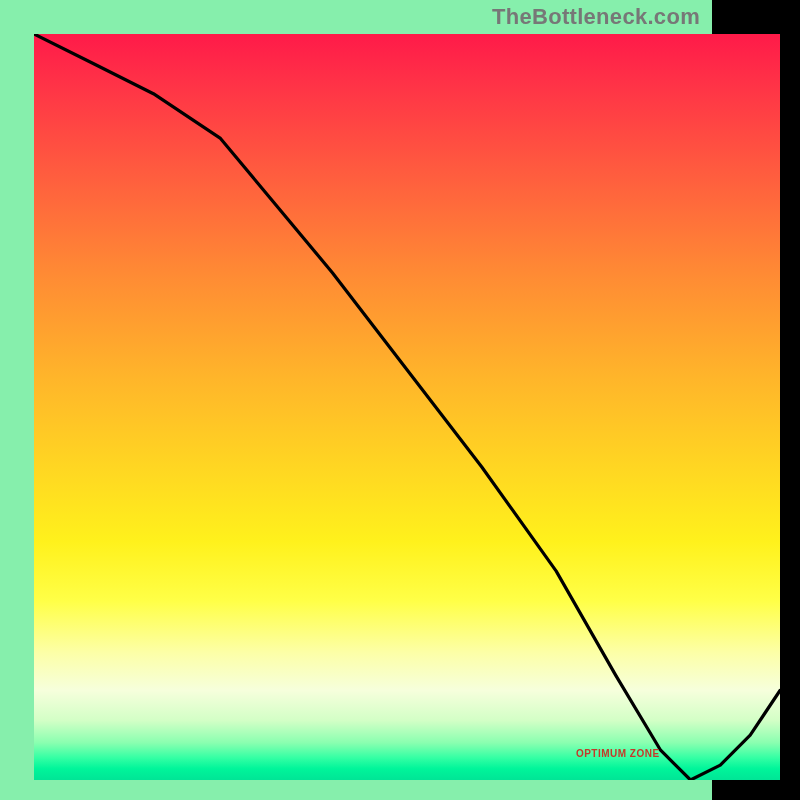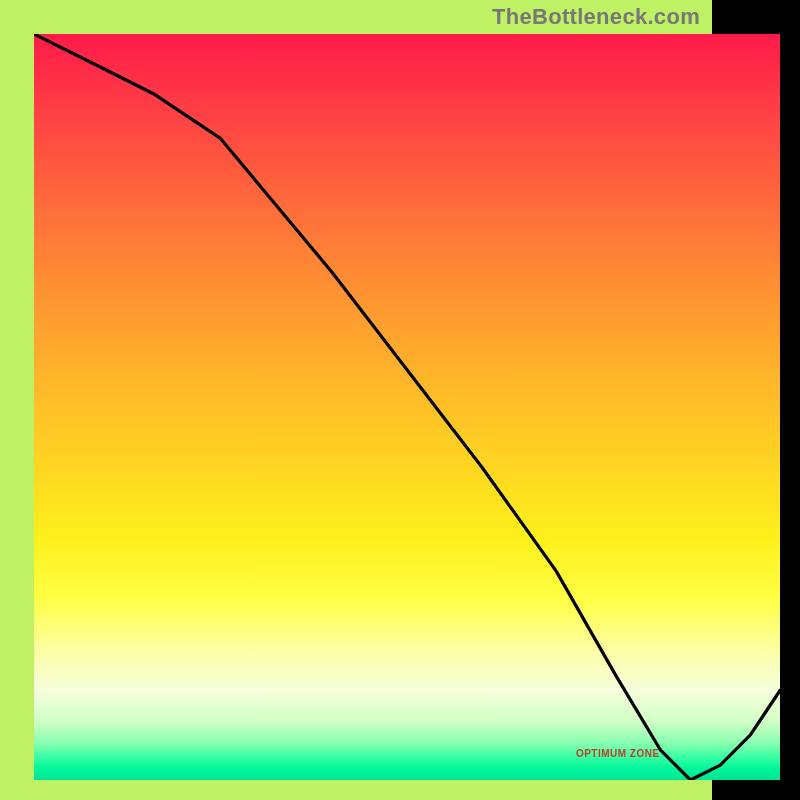--- a/index.html
+++ b/index.html
@@ -8,21 +8,21 @@
     width: 800px;
     height: 800px;
     background: #000;
     font-family: Arial, Helvetica, sans-serif;
     overflow: hidden;
   }
   .frame {
     position: relative;
     width: 712px;
     height: 800px;
-    background: #bef264;
+    background: #86efac;
   }
   .watermark {
     position: absolute;
     top: 4px;
     right: 12px;
     color: #777;
     font-size: 22px;
     font-weight: 600;
     letter-spacing: 0.3px;
     z-index: 10;

